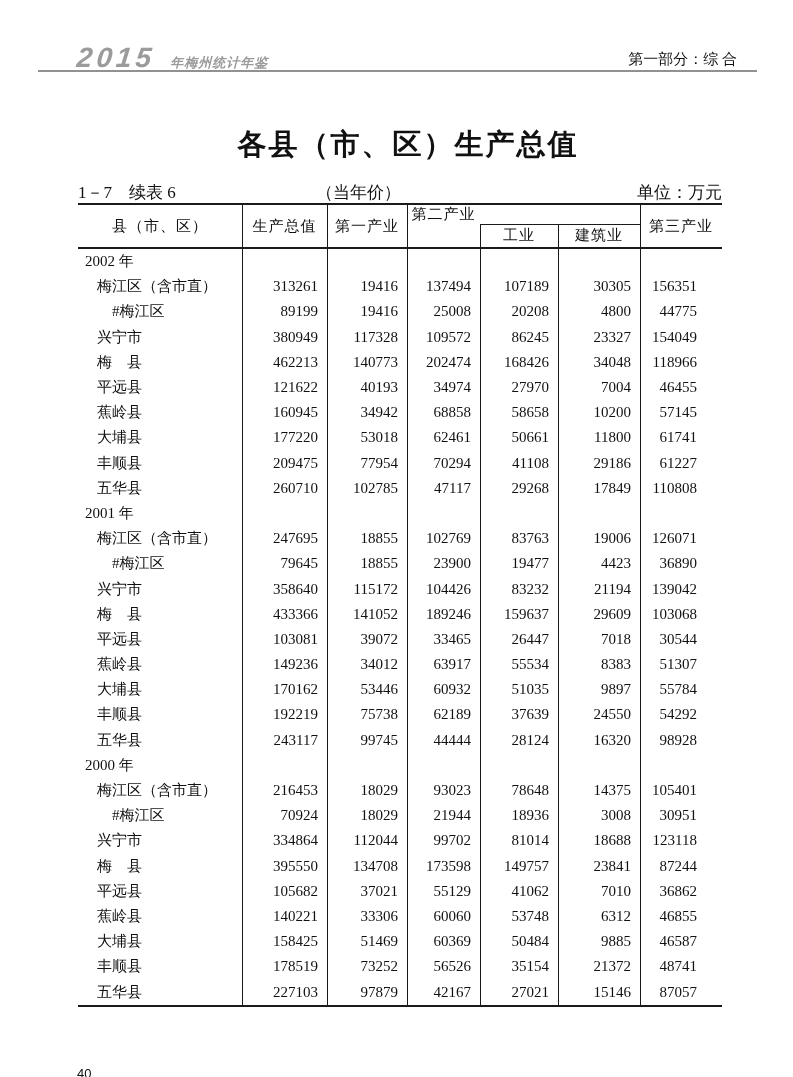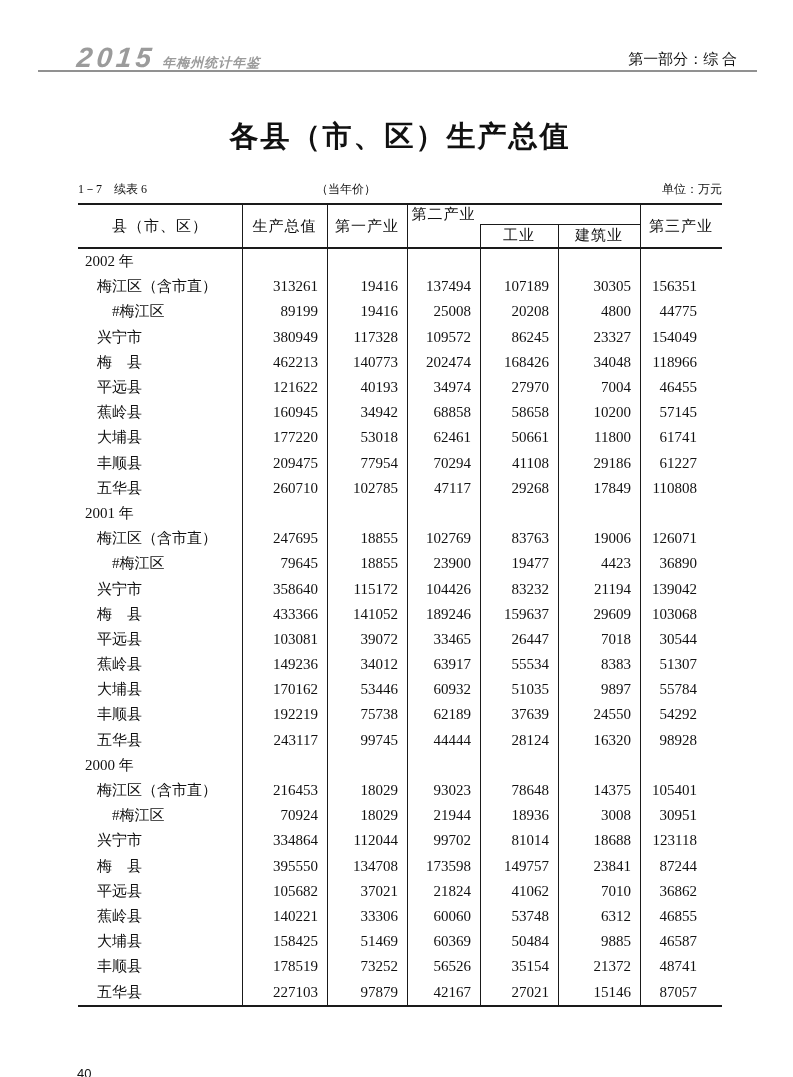--- a/index.html
+++ b/index.html
@@ -3,27 +3,27 @@
 <meta charset="utf-8">
 <style>
   html,body{margin:0;padding:0;background:#e8e8e8;}
   .page{position:relative;width:793px;height:1077px;background:#ffffff;overflow:hidden;
         font-family:"Liberation Serif","DejaVu Serif",serif;color:#111;}
   
   .logo{position:absolute;left:77px;top:42px;white-space:nowrap;color:var(--logo-gray,#9b9b9b);}
   .logo-year{font-family:"Liberation Sans","DejaVu Sans",sans-serif;font-weight:bold;font-style:italic;
              font-size:28px;letter-spacing:4px;transform:skewX(-6deg);display:inline-block;}
   .logo-suffix{font-family:"Liberation Sans","DejaVu Sans",sans-serif;font-weight:bold;font-style:italic;
-               font-size:13px;margin-left:7px;letter-spacing:1px;}
+               font-size:13px;margin-left:15px;letter-spacing:1px;}
   .section-label{position:absolute;right:56px;top:50px;font-size:15px;font-weight:normal;white-space:pre;}
   .header-rule{position:absolute;left:38px;top:70px;width:719px;height:2px;background:var(--rule-gray,#919191);}
   
-  .page-title{position:absolute;left:78px;top:117px;width:644px;margin:0;text-align:center;
+  .page-title{position:absolute;left:78px;top:117px;width:644px;margin:8px;text-align:center;
               font-size:29px;font-weight:bold;letter-spacing:2px;white-space:nowrap;}
-  .table-meta{position:absolute;left:78px;top:181px;width:644px;height:20px;font-size:12px;}
+  .table-meta{position:absolute;left:78px;top:181px;width:644px;height:20px;font-size:17px;}
   .meta-left{position:absolute;left:0;top:0;white-space:pre;}
   .meta-center{position:absolute;left:238px;top:0;white-space:pre;}
   .meta-right{position:absolute;right:0;top:0;white-space:pre;margin-left:8px;}
   
   .table-wrap{position:absolute;left:78px;top:203px;width:644px;
               border-top:2px solid var(--line,#1a1a1a);border-bottom:2px solid var(--line,#1a1a1a);}
   .thead{position:relative;height:42px;border-bottom:2px solid var(--line,#1a1a1a);}
   .th{position:absolute;display:flex;align-items:center;justify-content:center;
       font-size:15px;letter-spacing:1px;white-space:nowrap;}
   .vline{position:absolute;width:1px;background:var(--line,#1a1a1a);top:0;bottom:0;}
@@ -307,21 +307,21 @@
           <div class="cell num">134708</div>
           <div class="cell num">173598</div>
           <div class="cell num">149757</div>
           <div class="cell num">23841</div>
           <div class="cell num">87244</div>
         </div>
         <div class="trow">
           <div class="cell label ind1">平远县</div>
           <div class="cell num">105682</div>
           <div class="cell num">37021</div>
-          <div class="cell num">21824</div>
+          <div class="cell num">55129</div>
           <div class="cell num">41062</div>
           <div class="cell num">7010</div>
           <div class="cell num">36862</div>
         </div>
         <div class="trow">
           <div class="cell label ind1">蕉岭县</div>
           <div class="cell num">140221</div>
           <div class="cell num">33306</div>
           <div class="cell num">60060</div>
           <div class="cell num">53748</div>

